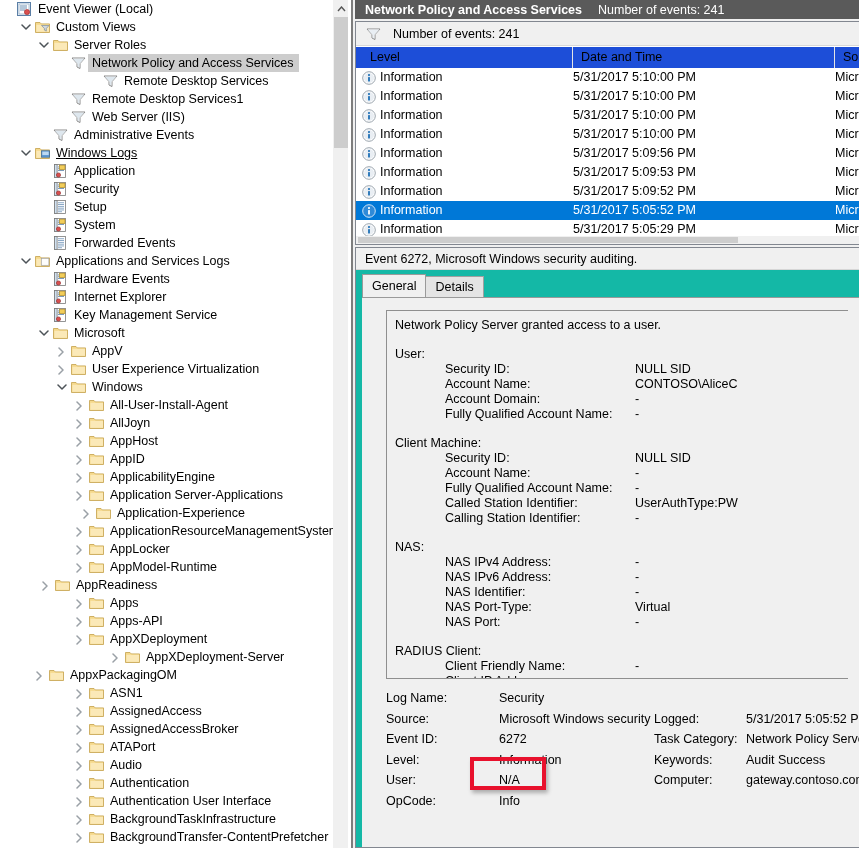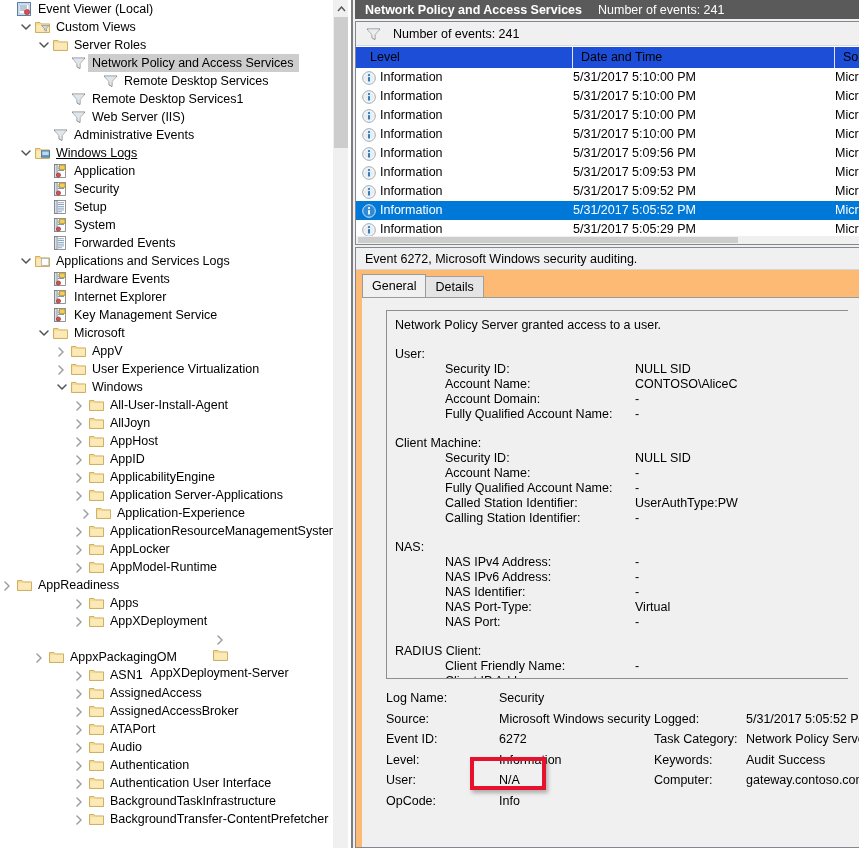--- a/index.html
+++ b/index.html
@@ -158,21 +158,21 @@
     position: absolute; left: 2px; top: 1px;
     width: 380px; height: 6px; background: #cdcdcd;
   }
 
   
   #detail-frame {
     position: absolute; left: 2px; top: 247px;
     width: 504px; height: 601px;
     border: 1px solid #828790;
     border-right: none;
-    background: #fdba74;
+    background: #14b8a6;
   }
   #detail-title {
     position: absolute; left: 0; top: 0; right: 0; height: 22px;
     line-height: 22px;
     font-size: 12.5px;
     padding-left: 9px;
     background: #f0f0f0;
     border-bottom: 1px solid #d6d6d6;
   }
   #tabstrip {
@@ -691,21 +691,21 @@
             </svg>
           </span>
           <span class="ico">
             <svg width="15" height="13" viewBox="0 0 15 13">
               <path d="M0.5 2.5 h4.5 l1.3 1.4 h8.2 v8.6 h-14 z" fill="#f5d98c" stroke="#c4a14b" stroke-width="0.8"></path>
               <path d="M1.4 4.8 h12.6 v7 h-12.6 z" fill="#fbe9b8" stroke="none"></path>
             </svg>
           </span>
           <span class="lbl">AppModel-Runtime</span>
         </div>
-        <div class="tree-row" style="">
+        <div class="tree-row" style=" margin-left: 38px;">
           <span class="twisty">
             <svg width="8" height="10" viewBox="0 0 8 10">
               <path d="M2 1 L6 5 L2 9" stroke="#9aa0a6" stroke-width="1.5" fill="none" stroke-linecap="round" stroke-linejoin="round"></path>
             </svg>
           </span>
           <span class="ico">
             <svg width="15" height="13" viewBox="0 0 15 13">
               <path d="M0.5 2.5 h4.5 l1.3 1.4 h8.2 v8.6 h-14 z" fill="#f5d98c" stroke="#c4a14b" stroke-width="0.8"></path>
               <path d="M1.4 4.8 h12.6 v7 h-12.6 z" fill="#fbe9b8" stroke="none"></path>
             </svg>
@@ -731,23 +731,37 @@
             <svg width="8" height="10" viewBox="0 0 8 10">
               <path d="M2 1 L6 5 L2 9" stroke="#9aa0a6" stroke-width="1.5" fill="none" stroke-linecap="round" stroke-linejoin="round"></path>
             </svg>
           </span>
           <span class="ico">
             <svg width="15" height="13" viewBox="0 0 15 13">
               <path d="M0.5 2.5 h4.5 l1.3 1.4 h8.2 v8.6 h-14 z" fill="#f5d98c" stroke="#c4a14b" stroke-width="0.8"></path>
               <path d="M1.4 4.8 h12.6 v7 h-12.6 z" fill="#fbe9b8" stroke="none"></path>
             </svg>
           </span>
+          <span class="lbl">Apps-API</span>
+        </div>
+        <div class="tree-row" style="padding-left: 72px;">
+          <span class="twisty">
+            <svg width="8" height="10" viewBox="0 0 8 10">
+              <path d="M2 1 L6 5 L2 9" stroke="#9aa0a6" stroke-width="1.5" fill="none" stroke-linecap="round" stroke-linejoin="round"></path>
+            </svg>
+          </span>
+          <span class="ico">
+            <svg width="15" height="13" viewBox="0 0 15 13">
+              <path d="M0.5 2.5 h4.5 l1.3 1.4 h8.2 v8.6 h-14 z" fill="#f5d98c" stroke="#c4a14b" stroke-width="0.8"></path>
+              <path d="M1.4 4.8 h12.6 v7 h-12.6 z" fill="#fbe9b8" stroke="none"></path>
+            </svg>
+          </span>
           <span class="lbl">AppXDeployment</span>
         </div>
-        <div class="tree-row" style="padding-left: 108px; flex-direction: column;">
+        <div class="tree-row" style="padding-left: 108px;">
           <span class="twisty">
             <svg width="8" height="10" viewBox="0 0 8 10">
               <path d="M2 1 L6 5 L2 9" stroke="#9aa0a6" stroke-width="1.5" fill="none" stroke-linecap="round" stroke-linejoin="round"></path>
             </svg>
           </span>
           <span class="ico">
             <svg width="15" height="13" viewBox="0 0 15 13">
               <path d="M0.5 2.5 h4.5 l1.3 1.4 h8.2 v8.6 h-14 z" fill="#f5d98c" stroke="#c4a14b" stroke-width="0.8"></path>
               <path d="M1.4 4.8 h12.6 v7 h-12.6 z" fill="#fbe9b8" stroke="none"></path>
             </svg>

